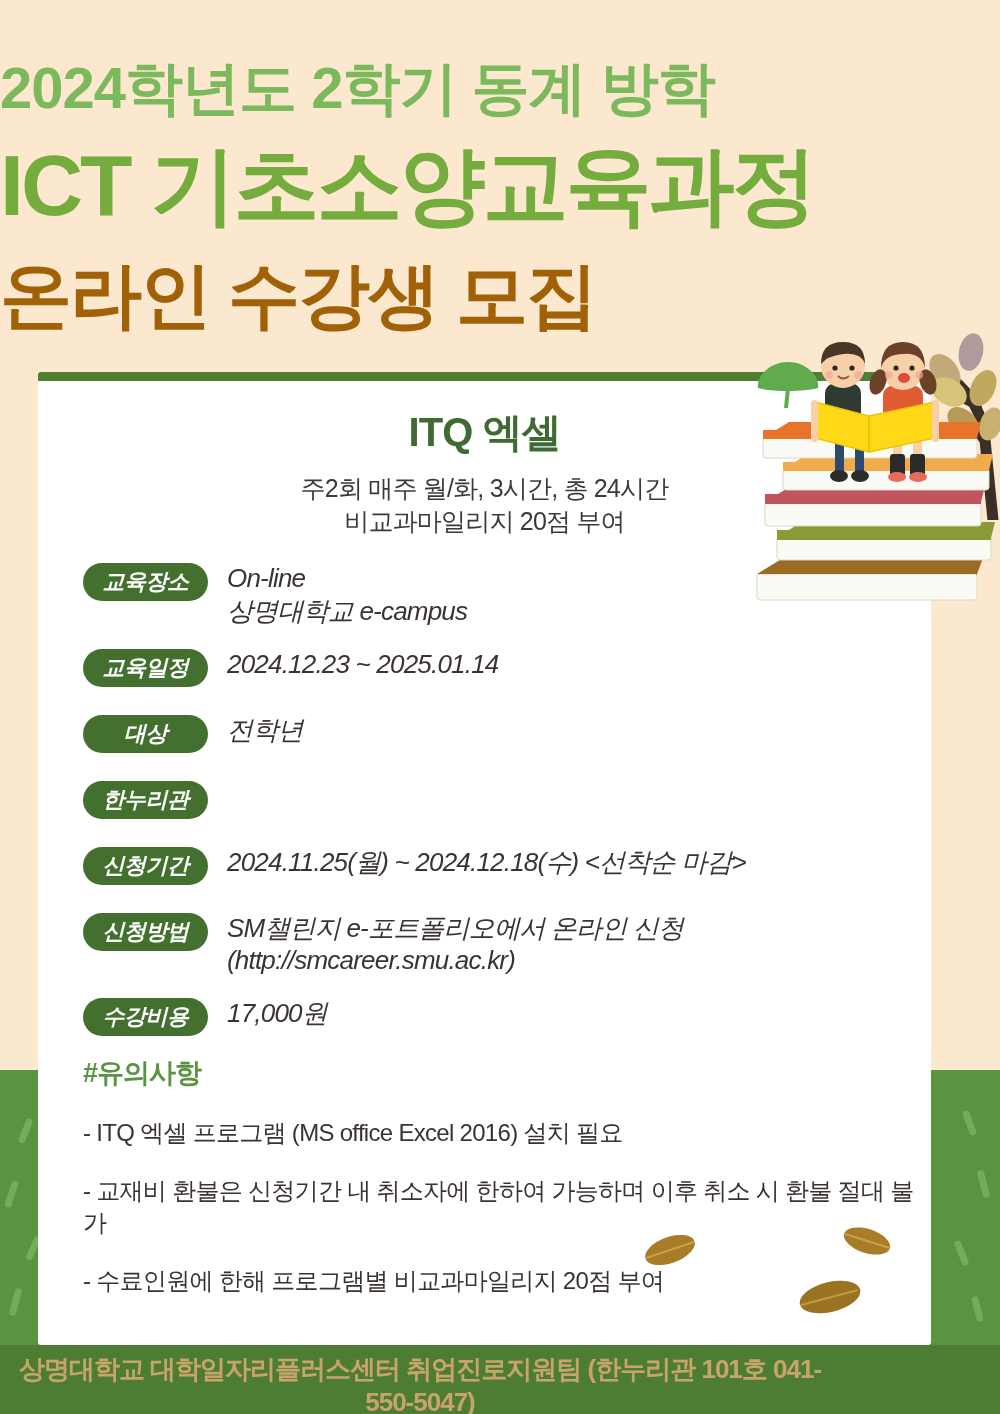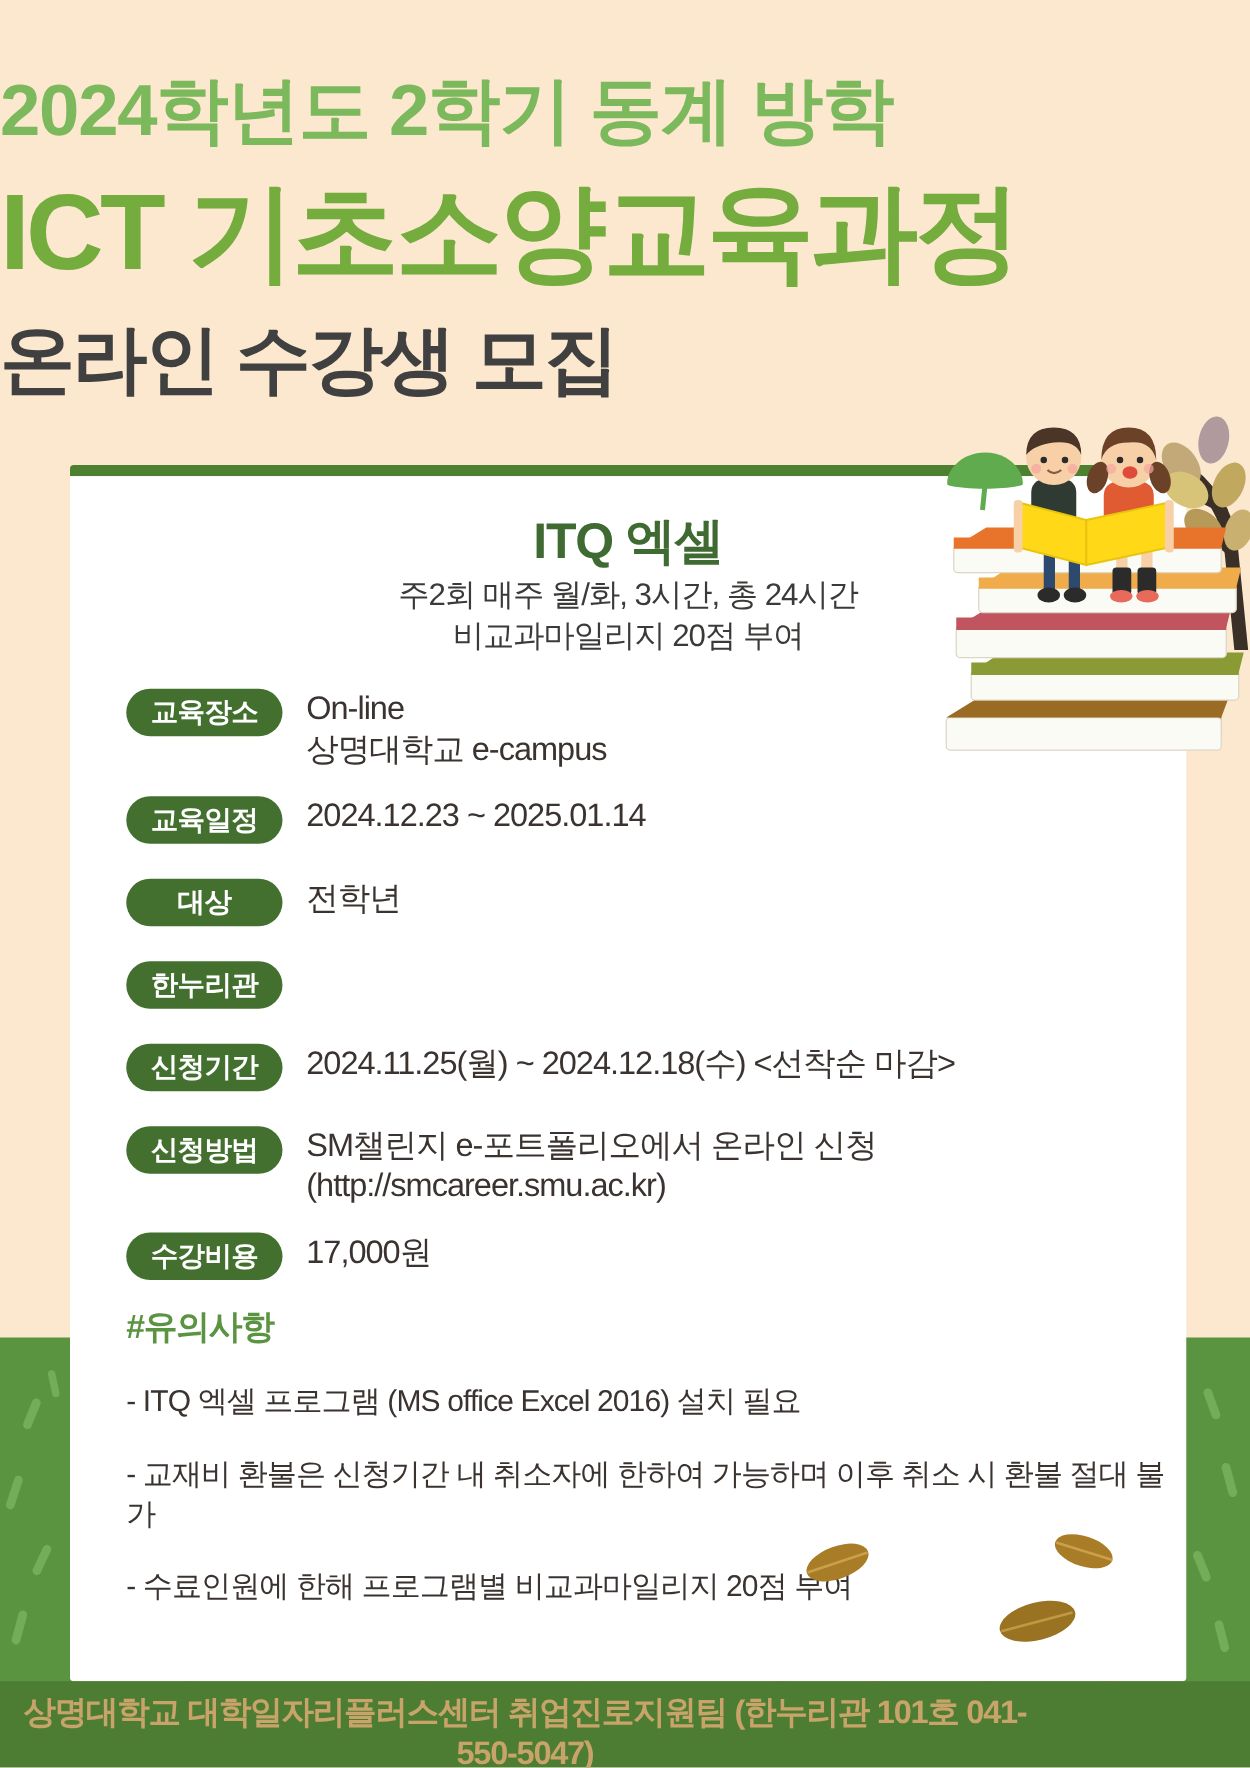--- a/index.html
+++ b/index.html
@@ -26,39 +26,39 @@
   }
 
   
   .header { position:absolute; left:0; top:0; width:1000px; height:372px; z-index:3; }
   .hl {
     width:100%; font-weight:bold;
     letter-spacing:-1px; white-space:nowrap;
   }
   .hl1 { position:absolute; top:50px; font-size:58px; color:#7cb85c; }
   .hl2 { position:absolute; top:128px; font-size:86px; color:#74ac3e; letter-spacing:-3px; }
-  .hl3 { position:absolute; top:248px; font-size:60px; color:#404040; letter-spacing:-2px; }
+  .hl3 { position:absolute; top:248px; font-size:72px; color:#a16207; letter-spacing:-2px; }
 
   
   .card {
-    position:absolute; left:56px; top:372px; width:893px; height:973px;
+    position:absolute; left:38px; top:372px; width:893px; height:973px;
     background:#ffffff; border-top:9px solid #4d8030;
     border-radius:3px; z-index:4;
   }
 
   .course-title {
     text-align:center; font-size:40px; font-weight:bold; color:#3f6b33;
     margin-top:24px; letter-spacing:-1px;
   }
   .course-sub {
     text-align:center; font-size:25px; color:#3a3a38; line-height:1.30;
-    letter-spacing:-0.8px;
-  }
-
-  .rows { margin-top:24px; }
+    margin-top:12px; letter-spacing:-0.8px;
+  }
+
+  .rows { margin-top:24px;font-style:italic; }
   .row { display:flex; align-items:flex-start; margin-bottom:19px; padding-left:45px; }
   .pill {
     flex:0 0 auto; width:125px; height:38px; border-radius:19px;
     background:#43702f; color:#ffffff; font-size:22px; font-weight:bold;
     display:flex; align-items:center; justify-content:center;
     letter-spacing:-0.5px; margin-top:2px;
   }
   .val {
     margin-left:19px; font-size:26px; color:#3a3330;
     line-height:1.26; letter-spacing:-0.8px; padding-top:1px;

